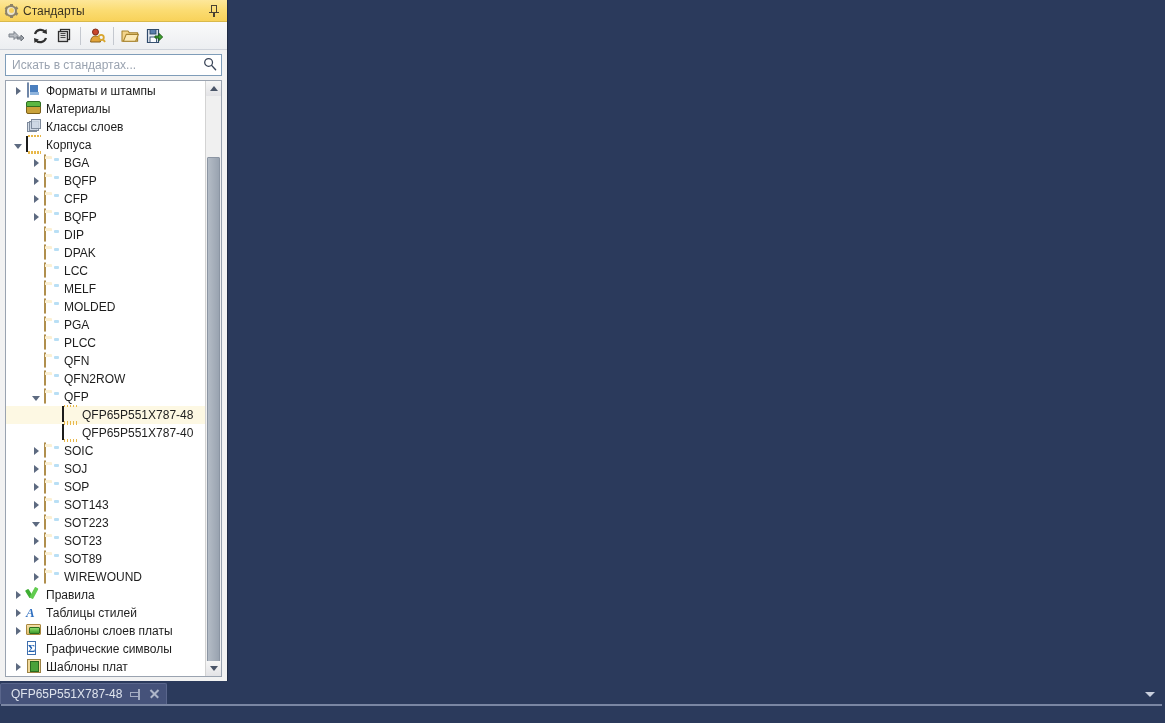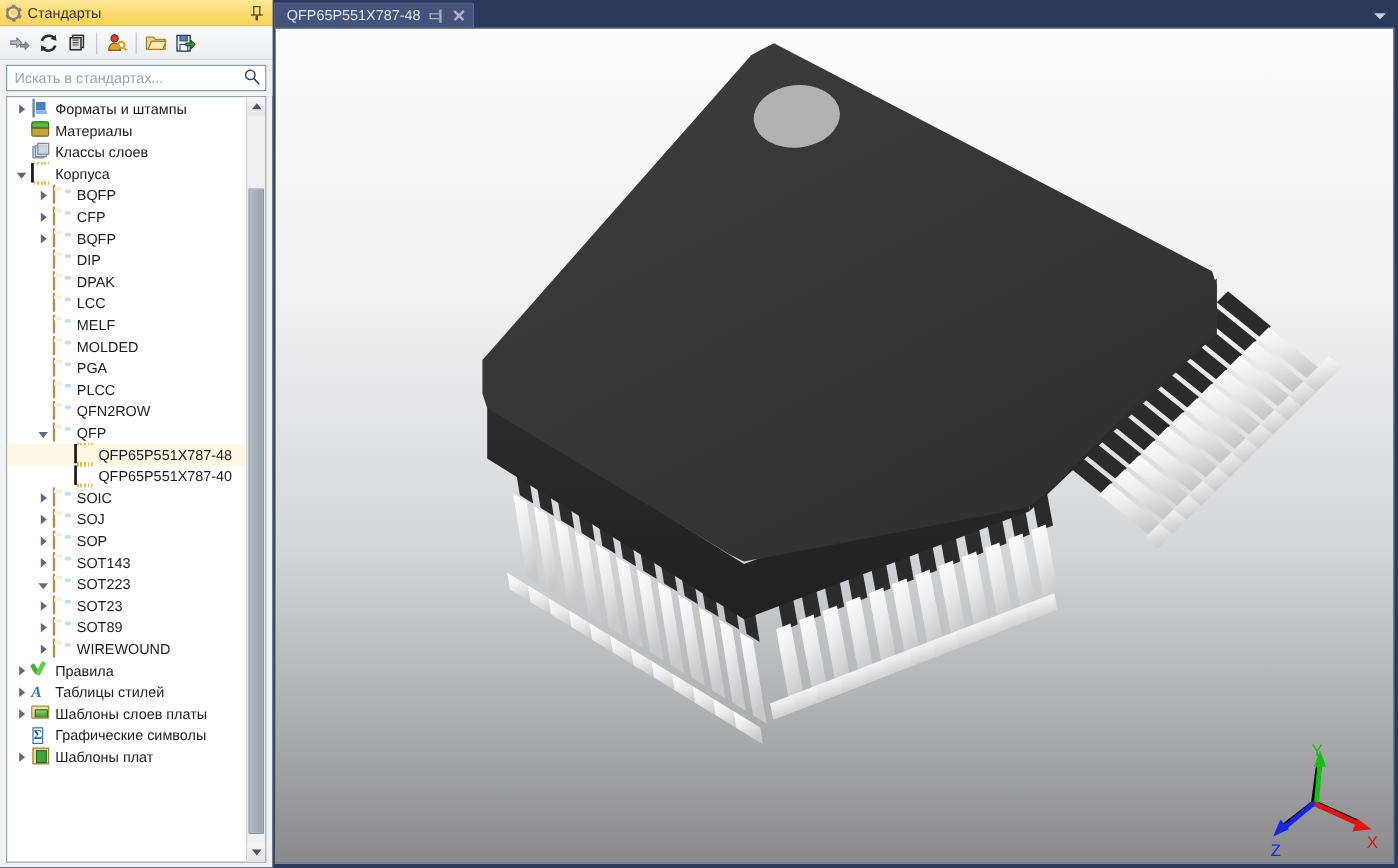--- a/index.html
+++ b/index.html
@@ -1,21 +1,21 @@
 <!DOCTYPE html>
 <html><head>
 <meta charset="utf-8">
 <style>
   html,body{margin:0;padding:0;}
   body{
     width:1165px;height:723px;overflow:hidden;
     font-family:"Liberation Sans","DejaVu Sans",sans-serif;
     font-size:12px;color:#1a1a1a;background:#2b3a5c;
   }
-  .app{position:relative;width:1165px;height:629px;display:flex;}
+  .app{position:relative;width:1165px;height:629px;display:flex;flex-direction:column;}
 
   
   .panel{width:228px;height:723px;background:#f2f2f2;display:flex;flex-direction:column;
          border-right:1px solid #1f2b45;box-sizing:border-box;}
   .panel-header{height:22px;min-height:22px;display:flex;align-items:center;
     background:linear-gradient(to bottom,#fde79a 0%,#fbdc72 50%,#f8d25a 100%);
     border-bottom:1px solid #d9b94b;padding:0 4px;box-sizing:border-box;}
   .panel-header .title{font-size:12px;color:#3b3322;margin-left:5px;flex:1;white-space:nowrap;}
   .gear{width:14px;height:14px;position:relative;flex:none;}
   .gear .ring{position:absolute;left:1px;top:1px;width:12px;height:12px;border-radius:50%;
@@ -265,20 +265,28 @@
             </span>
             <span class="ico"><span class="ic-chip"><i></i></span></span>
             <span class="lbl">Корпуса</span>
           </div>
           <div class="row">
             <span style="width:22px;flex:none"></span>
             <span class="exp">
               <i class="arr-r"></i>
             </span>
             <span class="ico"><span class="ic-folder"></span></span>
+            <span class="lbl">BGA</span>
+          </div>
+          <div class="row">
+            <span style="width:22px;flex:none"></span>
+            <span class="exp">
+              <i class="arr-r"></i>
+            </span>
+            <span class="ico"><span class="ic-folder"></span></span>
             <span class="lbl">BQFP</span>
           </div>
           <div class="row">
             <span style="width:22px;flex:none"></span>
             <span class="exp">
               <i class="arr-r"></i>
             </span>
             <span class="ico"><span class="ic-folder"></span></span>
             <span class="lbl">CFP</span>
           </div>
@@ -324,20 +332,26 @@
             <span style="width:22px;flex:none"></span>
             <span class="exp"></span>
             <span class="ico"><span class="ic-folder"></span></span>
             <span class="lbl">PGA</span>
           </div>
           <div class="row">
             <span style="width:22px;flex:none"></span>
             <span class="exp"></span>
             <span class="ico"><span class="ic-folder"></span></span>
             <span class="lbl">PLCC</span>
+          </div>
+          <div class="row">
+            <span style="width:22px;flex:none"></span>
+            <span class="exp"></span>
+            <span class="ico"><span class="ic-folder"></span></span>
+            <span class="lbl">QFN</span>
           </div>
           <div class="row">
             <span style="width:22px;flex:none"></span>
             <span class="exp"></span>
             <span class="ico"><span class="ic-folder"></span></span>
             <span class="lbl">QFN2ROW</span>
           </div>
           <div class="row">
             <span style="width:22px;flex:none"></span>
             <span class="exp">

